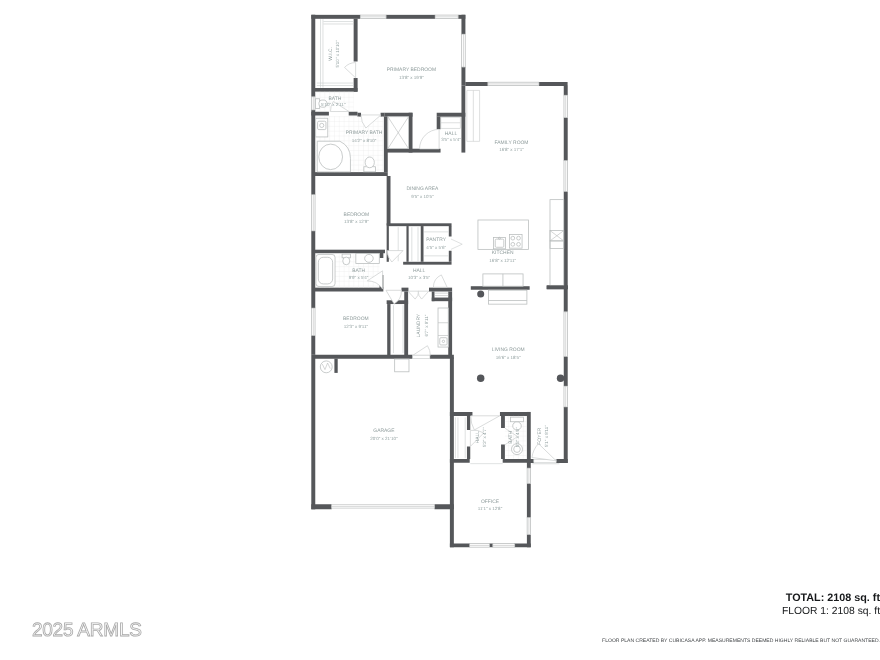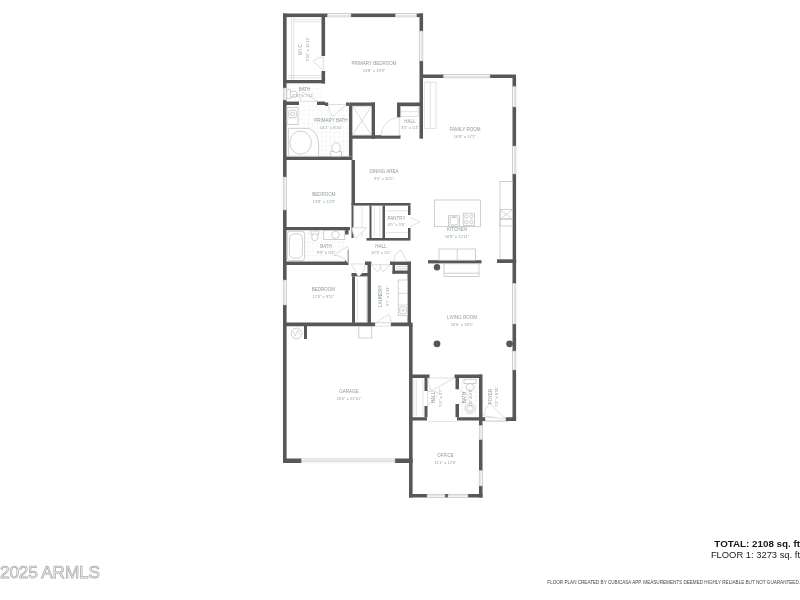--- a/index.html
+++ b/index.html
@@ -374,21 +374,21 @@
 <text class="rmdim" transform="translate(472 397.5) rotate(-90)">5'3" x 4'6"</text>
 
 <text class="rmname" transform="translate(491.5 396.5) rotate(-90)">FOYER</text>
 <text class="rmdim" transform="translate(498 396.5) rotate(-90)">5'1" x 8'11"</text>
 
 <text class="rmname" x="445.5" y="457">OFFICE</text>
 <text class="rmdim" x="445.5" y="464">11'1" x 12'8"</text>
 </g>
 </svg>
 
-<div style="position:absolute;left:0px;top:561.8px;font-size:17.3px;letter-spacing:-0.2px;color:transparent;-webkit-text-stroke:0.75px #a9a9a9;">2025 ARMLS</div>
+<div style="position:absolute;left:0px;top:561.8px;font-size:17.3px;letter-spacing:-0.2px;color:transparent;padding-left:29px;-webkit-text-stroke:0.75px #a9a9a9;">2025 ARMLS</div>
 
 <div class="sum" style="top:538.1px;font-size:9.8px;font-weight:bold;">TOTAL: 2108 sq. ft</div>
 
-<div class="sum" style="top:549.4px;font-size:9.4px;">FLOOR 1: 3273 sq. ft</div>
+<div class="sum" style="top:549.4px;font-size:9.4px;">FLOOR 1: 2108 sq. ft</div>
 
 
 <div class="sum" style="top:579.5px;font-size:4.6px;color:#434649;">FLOOR PLAN CREATED BY CUBICASA APP. MEASUREMENTS DEEMED HIGHLY RELIABLE BUT NOT GUARANTEED.</div>
 </div>
 
 </body></html>

